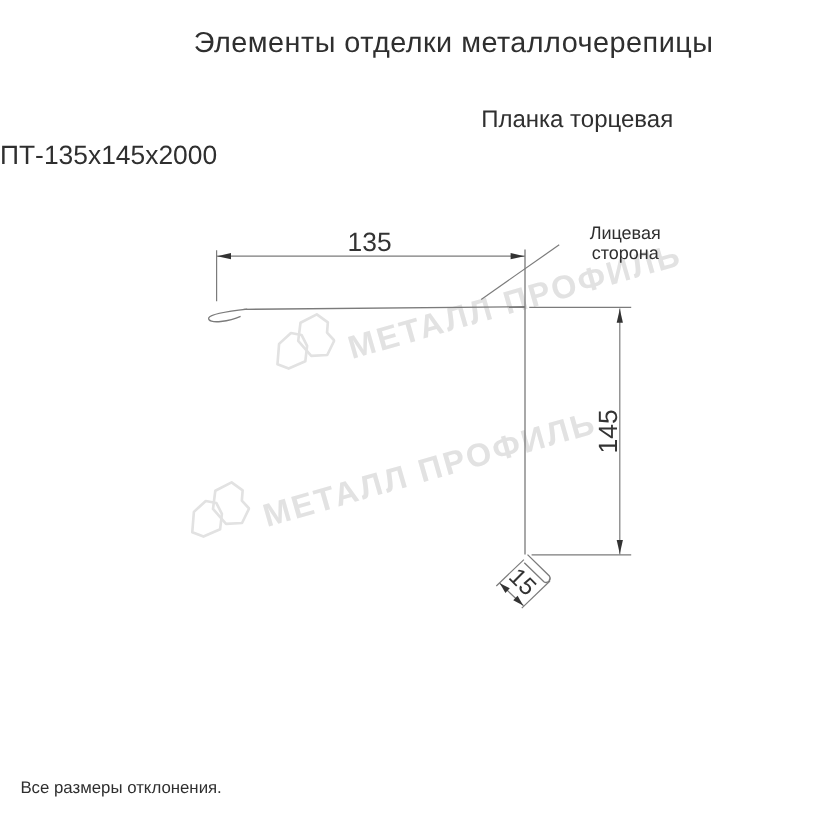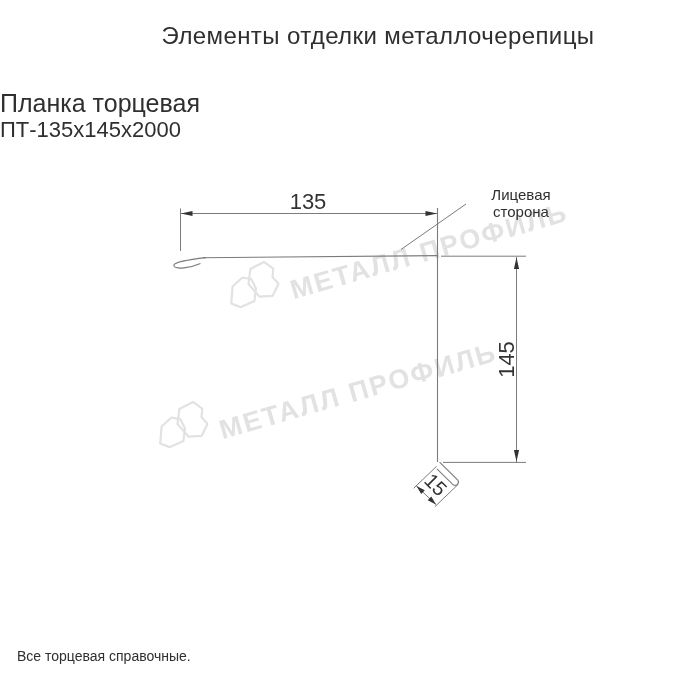--- a/index.html
+++ b/index.html
@@ -8,22 +8,22 @@
   html,body{margin:0;padding:0;background:#fff;}
   .stage{
     position:relative;width:700px;height:700px;background:#fff;overflow:hidden;
     font-family:"Liberation Sans",sans-serif;color:var(--body);
   }
   .title{
     position:absolute;top:22px;left:0;width:700px;text-align:center;
     font-size:24px;font-weight:400;letter-spacing:.4px;margin:0;color:var(--body);padding-left:28px;
   }
   .subtitle1{
-    position:absolute;top:89px;left:0;width:561px;text-align:left;
-    font-size:25px;color:var(--body);
+    position:absolute;top:89px;left:0;width:561px;text-align:right;
+    font-size:20px;color:var(--body);
   }
   .subtitle2{
     position:absolute;top:117px;left:0;width:700px;
     font-size:22px;color:var(--body);
   }
   .wm{
     position:absolute;display:flex;align-items:center;gap:9px;
     transform-origin:0 0;white-space:nowrap;z-index:1;
     color:var(--wm);font-size:27px;font-weight:bold;letter-spacing:2px;
   }
@@ -102,16 +102,16 @@
       <polygon class="arrow" points="436,504.5 427.7,500.2 431.3,496.4"></polygon>
       <text class="dim-text-sm" x="430.8" y="489.5" text-anchor="middle" transform="rotate(45 430.8 489.5)">15</text>
     </g>
 
     <line class="dline thin" x1="401" y1="249.5" x2="466" y2="204"></line>
   </svg>
 
   <div class="face-label">Лицевая сторона</div>
 
   <div class="footer">
-    <div>Все торцевая справочные.</div>
+    <div>Все размеры отклонения.</div>
   </div>
 
 </div>
 
 </body></html>

